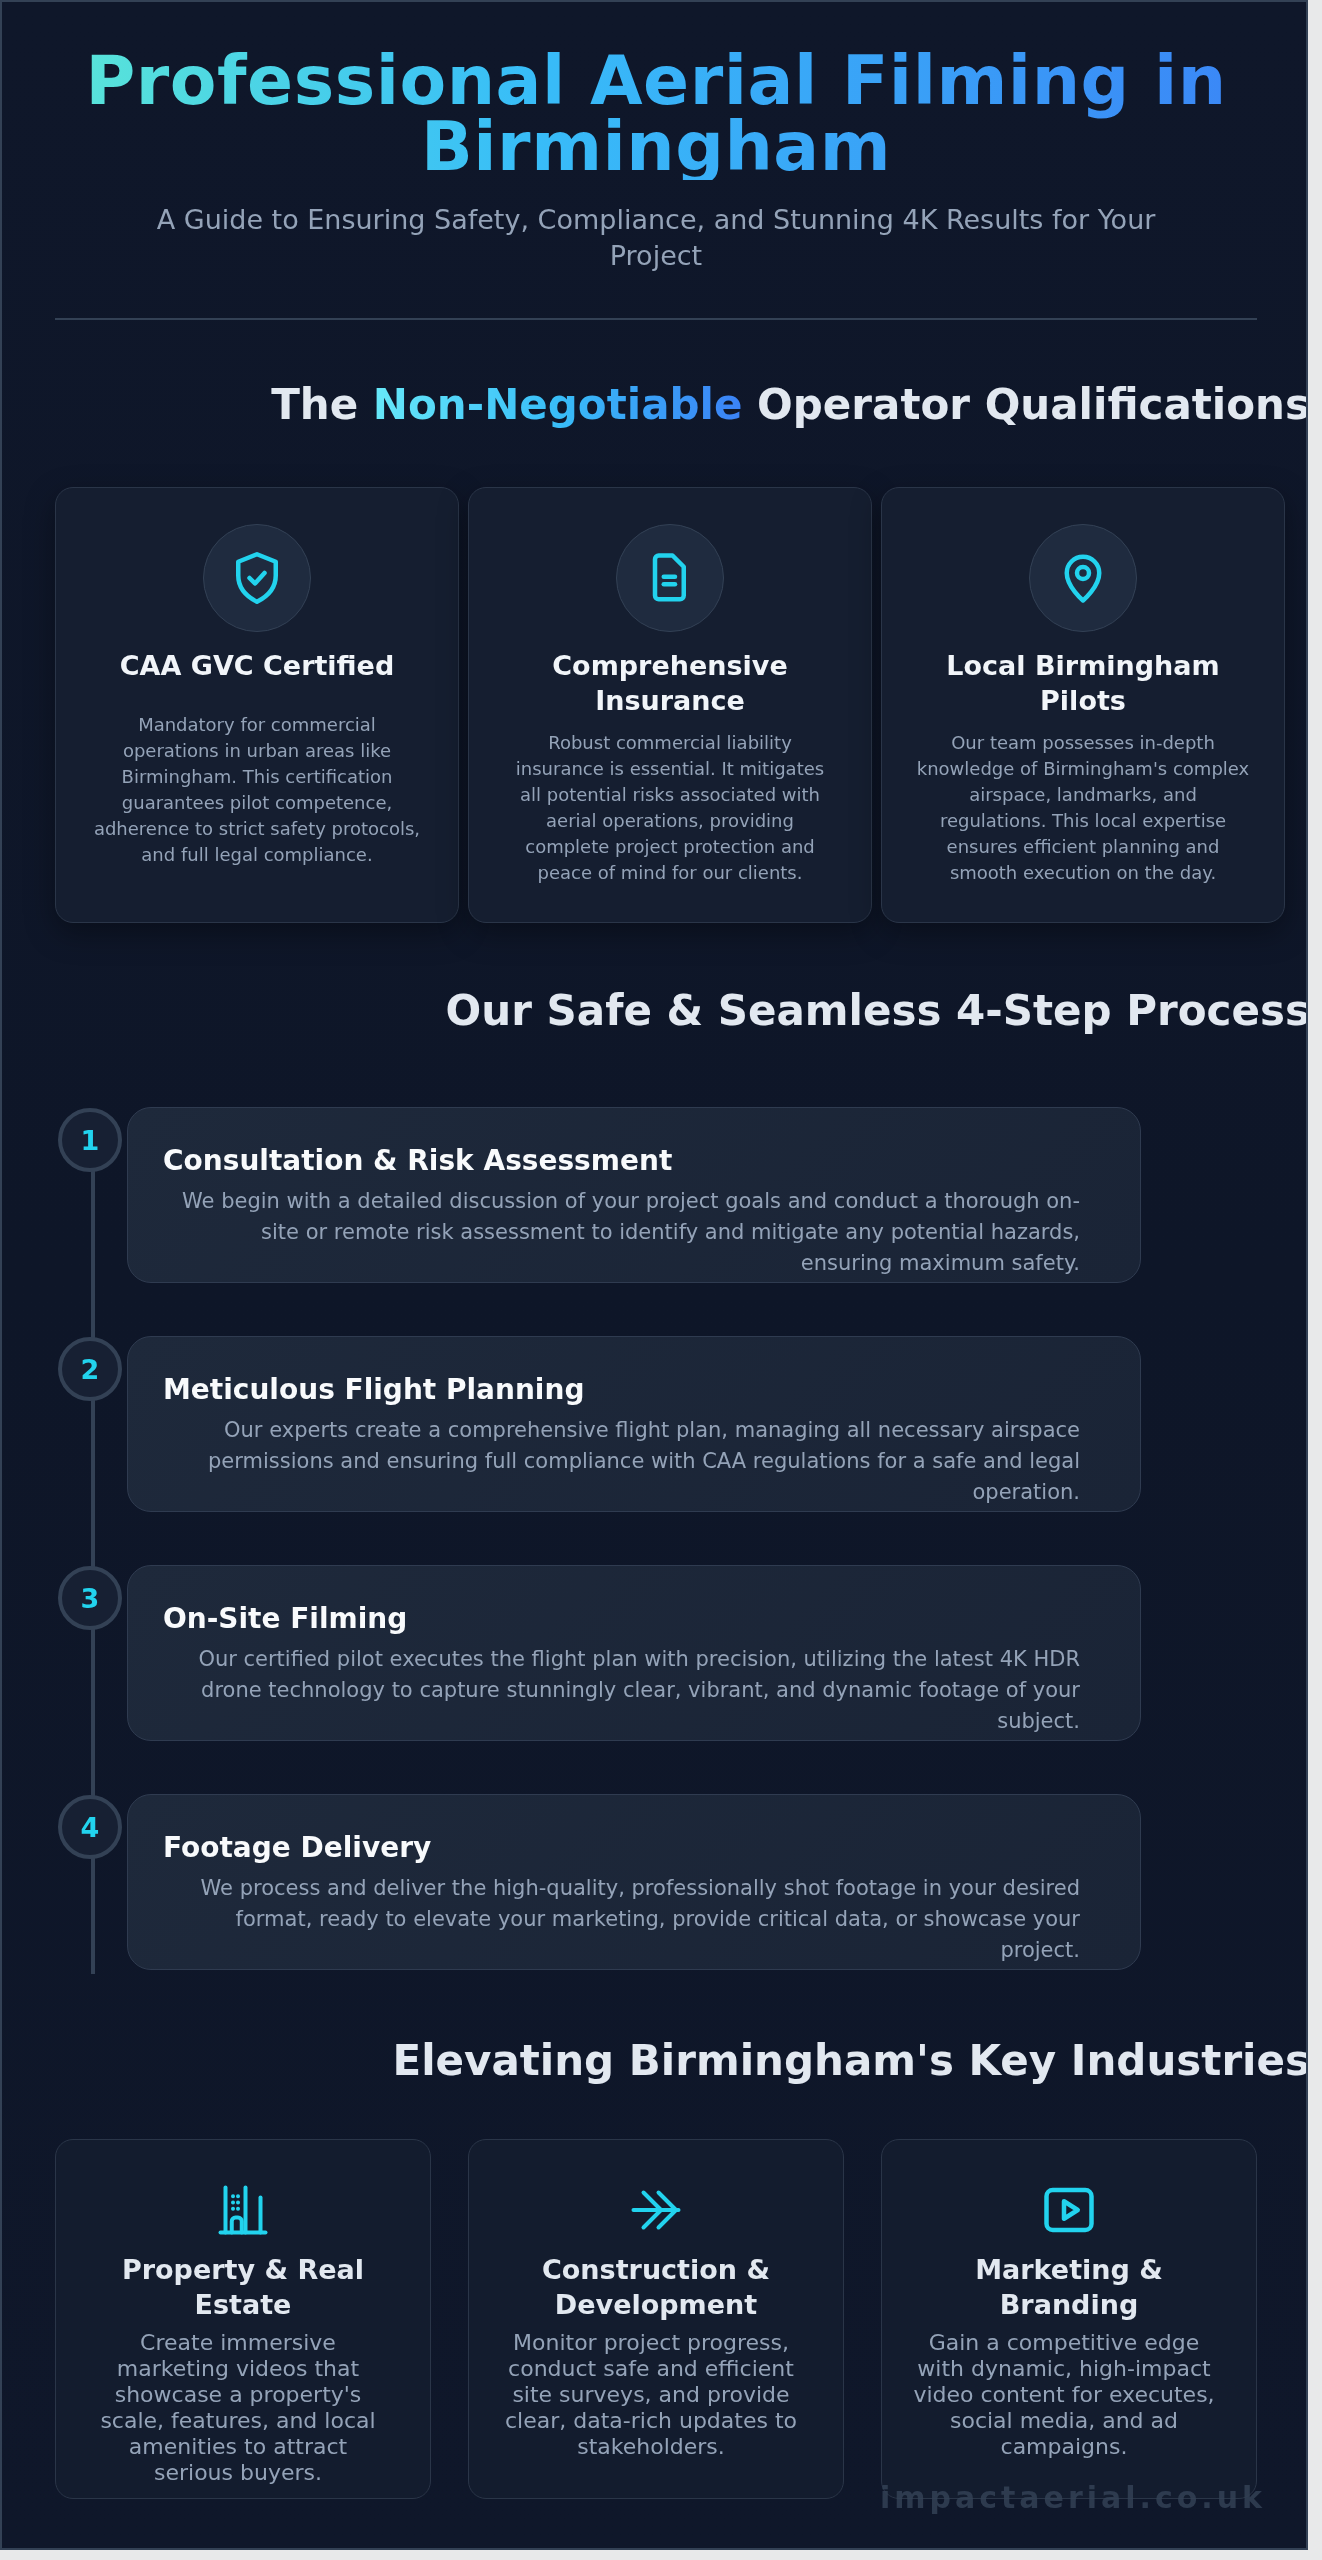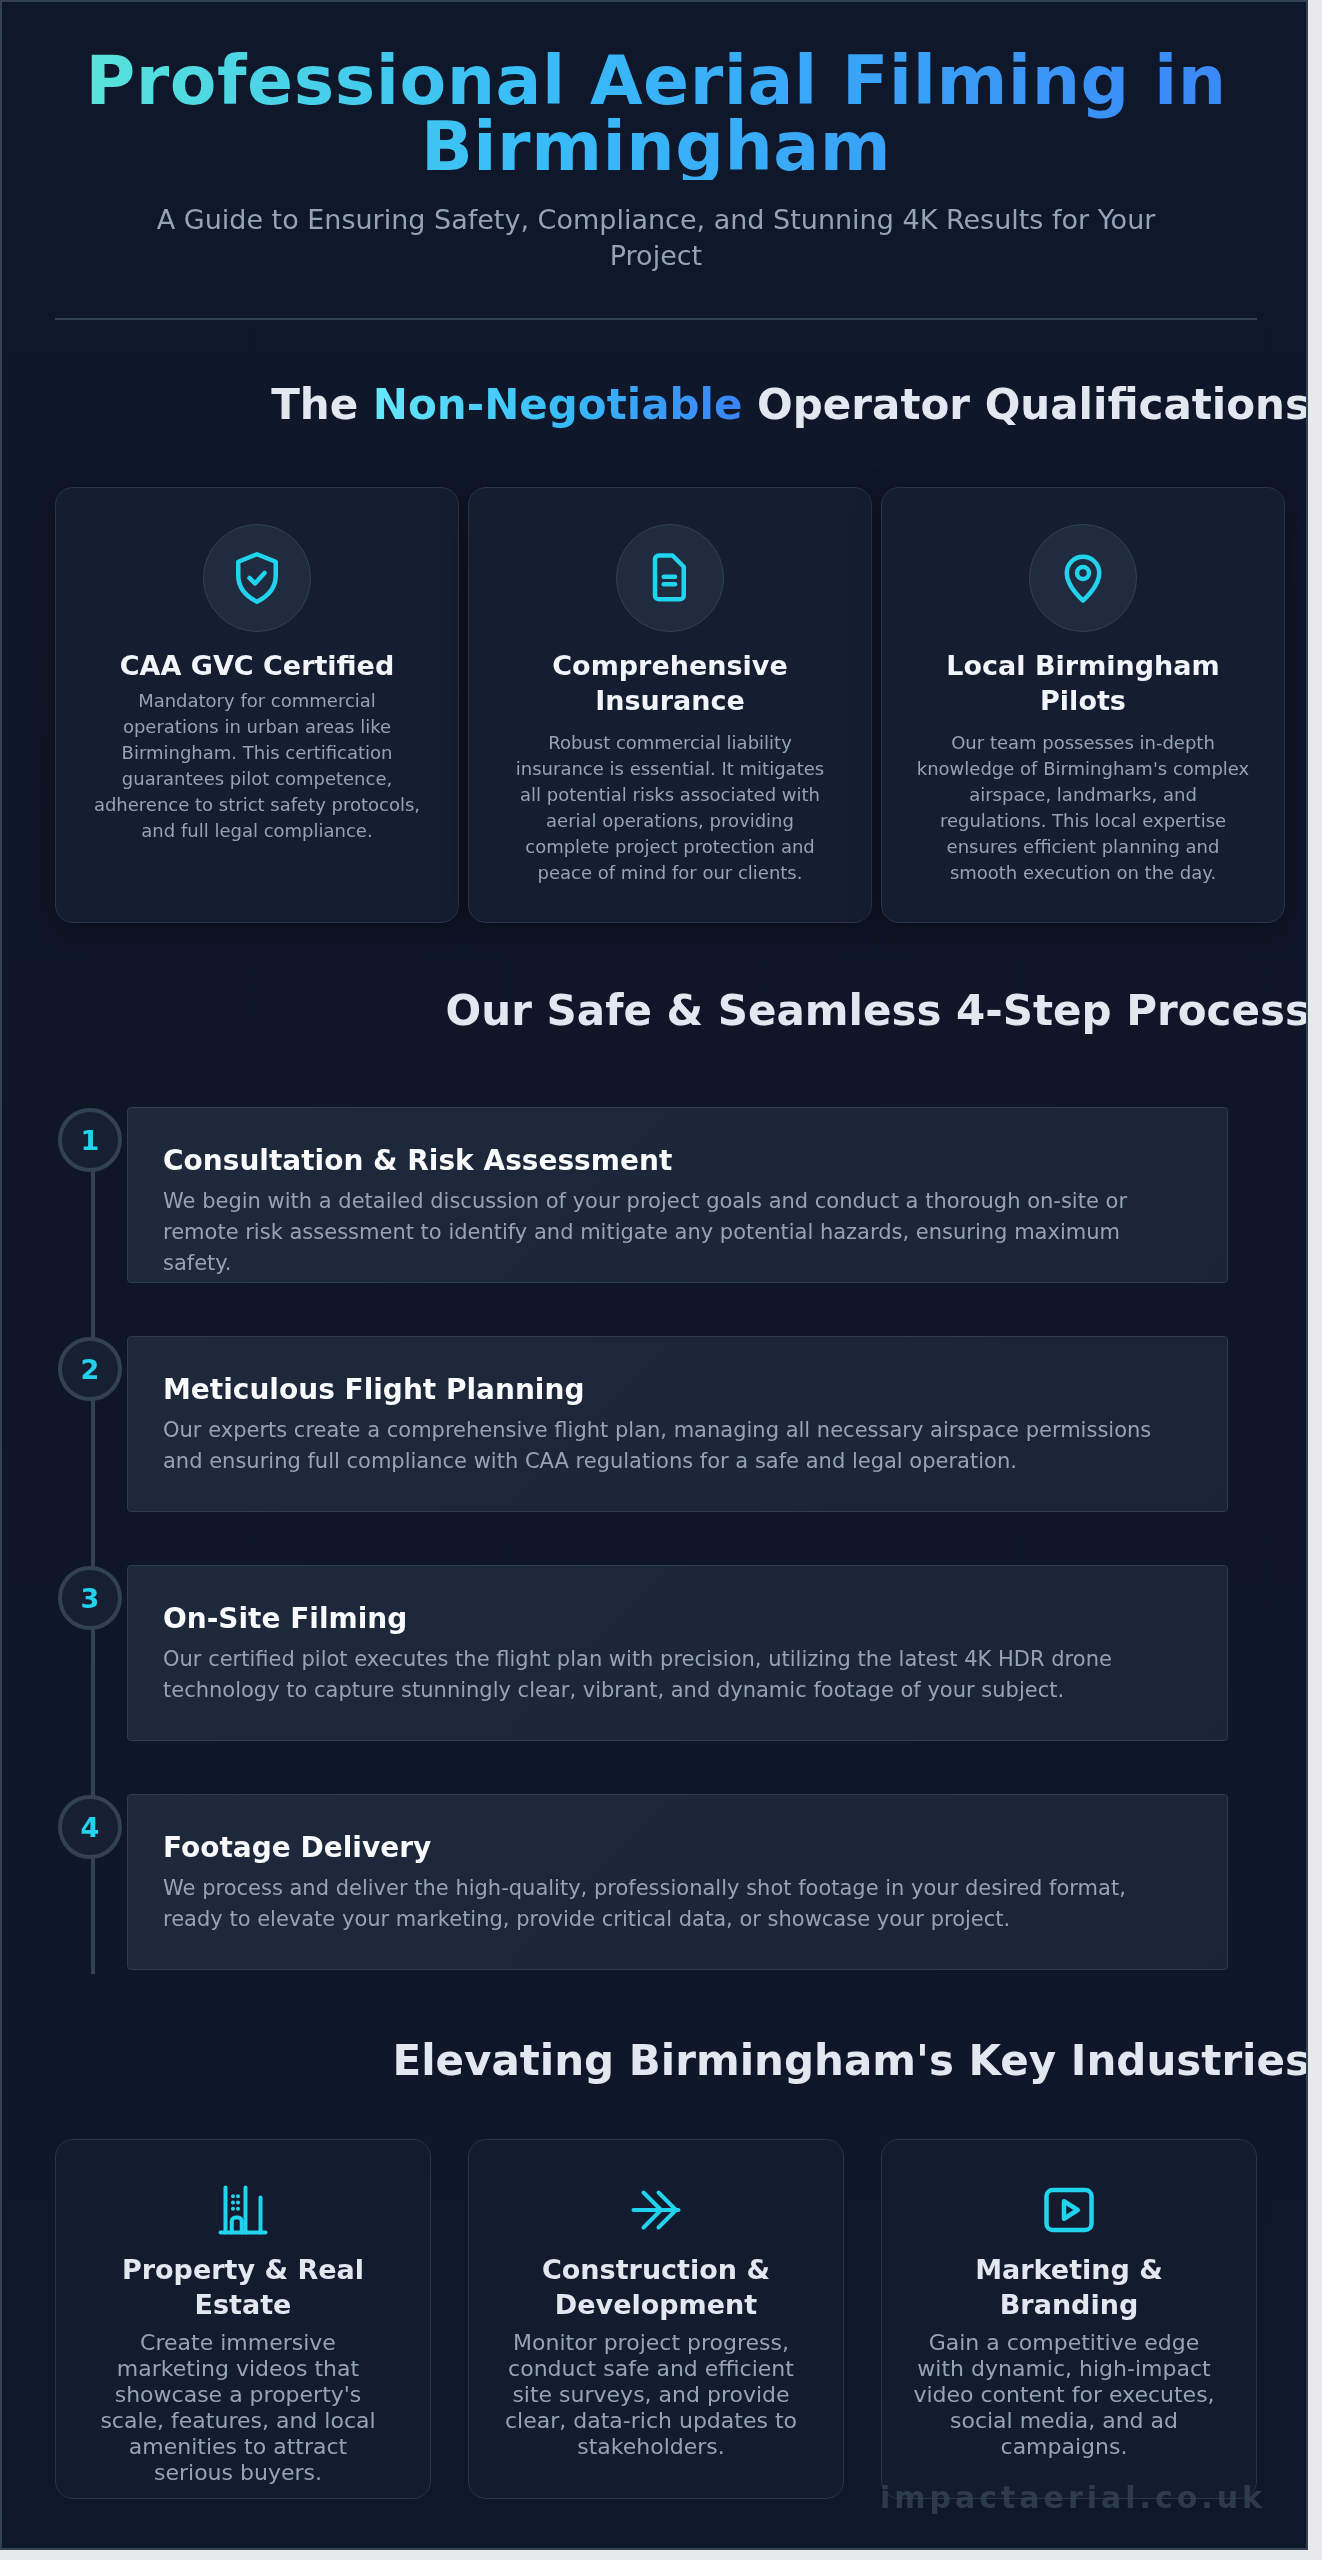--- a/index.html
+++ b/index.html
@@ -63,23 +63,23 @@
   .timeline-line {
     position:absolute; left:89px; top:1140px; width:4px; height:832px; background:#334155;
   }
   .step-num {
     position:absolute; left:56px; width:64px; height:64px; border-radius:50%;
     background:#172033; border:4px solid #334155; box-sizing:border-box;
     display:flex; align-items:center; justify-content:center;
     color:#22d3ee; font-weight:bold; font-size:27px;
   }
   .step-card {
-    position:absolute; left:125px; width:1101px; height:176px;
+    position:absolute; left:125px; width:1014px; height:176px;
     background:linear-gradient(135deg,#1e293b 0%,#1a2436 100%);
-    border:1px solid #2f3b50; border-radius:4px; box-sizing:border-box;
+    border:1px solid #2f3b50; border-radius:24px; box-sizing:border-box;text-align:right;
   }
   .step-title {
     position:absolute; left:35px; top:36px; margin:0;
     font-size:28px; font-weight:bold; color:#f8fafc;
   }
   .step-desc {
     position:absolute; left:35px; right:60px; top:78px; margin:0;
     font-size:21px; line-height:31px; color:#94a3b8;
   }
   .ind-card {
@@ -113,21 +113,21 @@
   <h2 class="section-title" style="top:378px;"><span>The </span><span class="grad-text">Non-Negotiable</span><span> Operator Qualifications</span></h2>
 
   <div class="qual-card" style="left:53px;">
     <div class="icon-circle">
       <svg width="60" height="60" viewBox="0 0 24 24" fill="none" stroke="#22d3ee" stroke-width="1.8" stroke-linecap="round" stroke-linejoin="round">
         <path d="M12 2.5 L19.5 5.5 V11 C19.5 16 16 19.5 12 21.5 C8 19.5 4.5 16 4.5 11 V5.5 Z"></path>
         <path d="M9 12 L11.2 14.2 L15 10"></path>
       </svg>
     </div>
     <h3 class="card-title">CAA GVC Certified</h3>
-    <p class="card-desc" style="top:200px;">Mandatory for commercial operations in urban areas like Birmingham. This certification guarantees pilot competence, adherence to strict safety protocols, and full legal compliance.</p>
+    <p class="card-desc" style="top:224px;">Mandatory for commercial operations in urban areas like Birmingham. This certification guarantees pilot competence, adherence to strict safety protocols, and full legal compliance.</p>
   </div>
 
   <div class="qual-card" style="left:466px;">
     <div class="icon-circle">
       <svg width="60" height="60" viewBox="0 0 24 24" fill="none" stroke="#22d3ee" stroke-width="1.8" stroke-linecap="round" stroke-linejoin="round">
         <path d="M7.5 3 H13 L17.5 7.5 V19 A1.5 1.5 0 0 1 16 20.5 H7.5 A1.5 1.5 0 0 1 6 19 V4.5 A1.5 1.5 0 0 1 7.5 3 Z"></path>
         <path d="M9.5 11.5 H14"></path>
         <path d="M9.5 14.5 H14"></path>
       </svg>
     </div>

